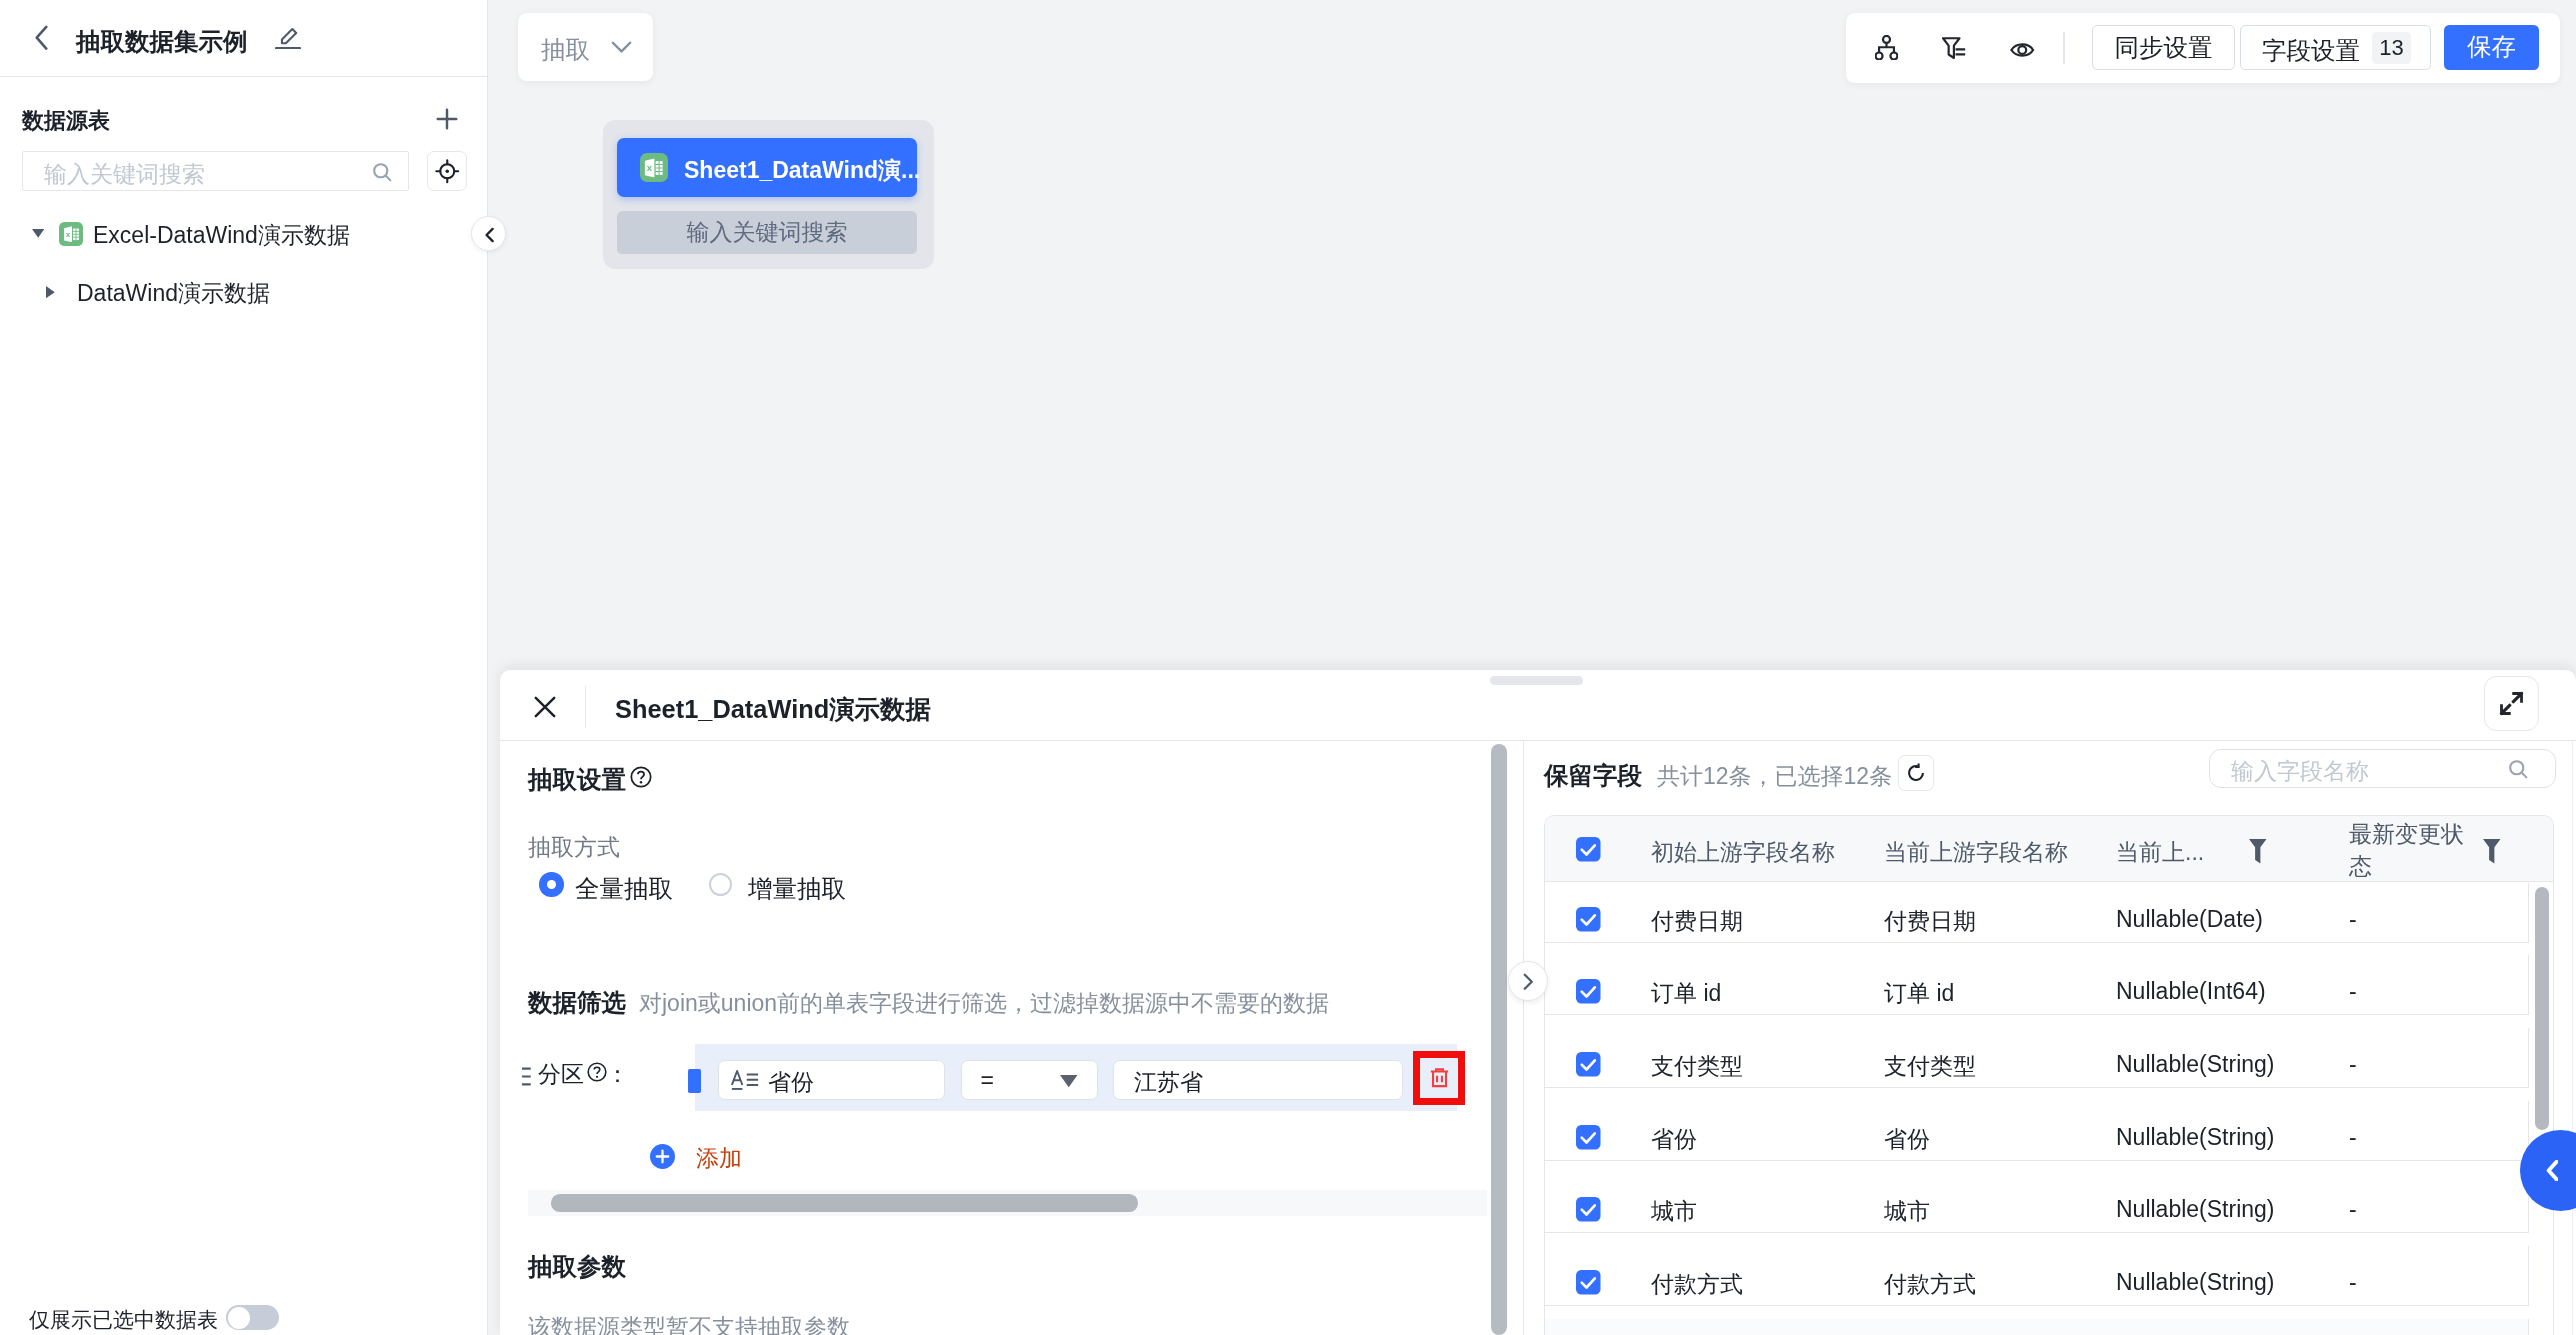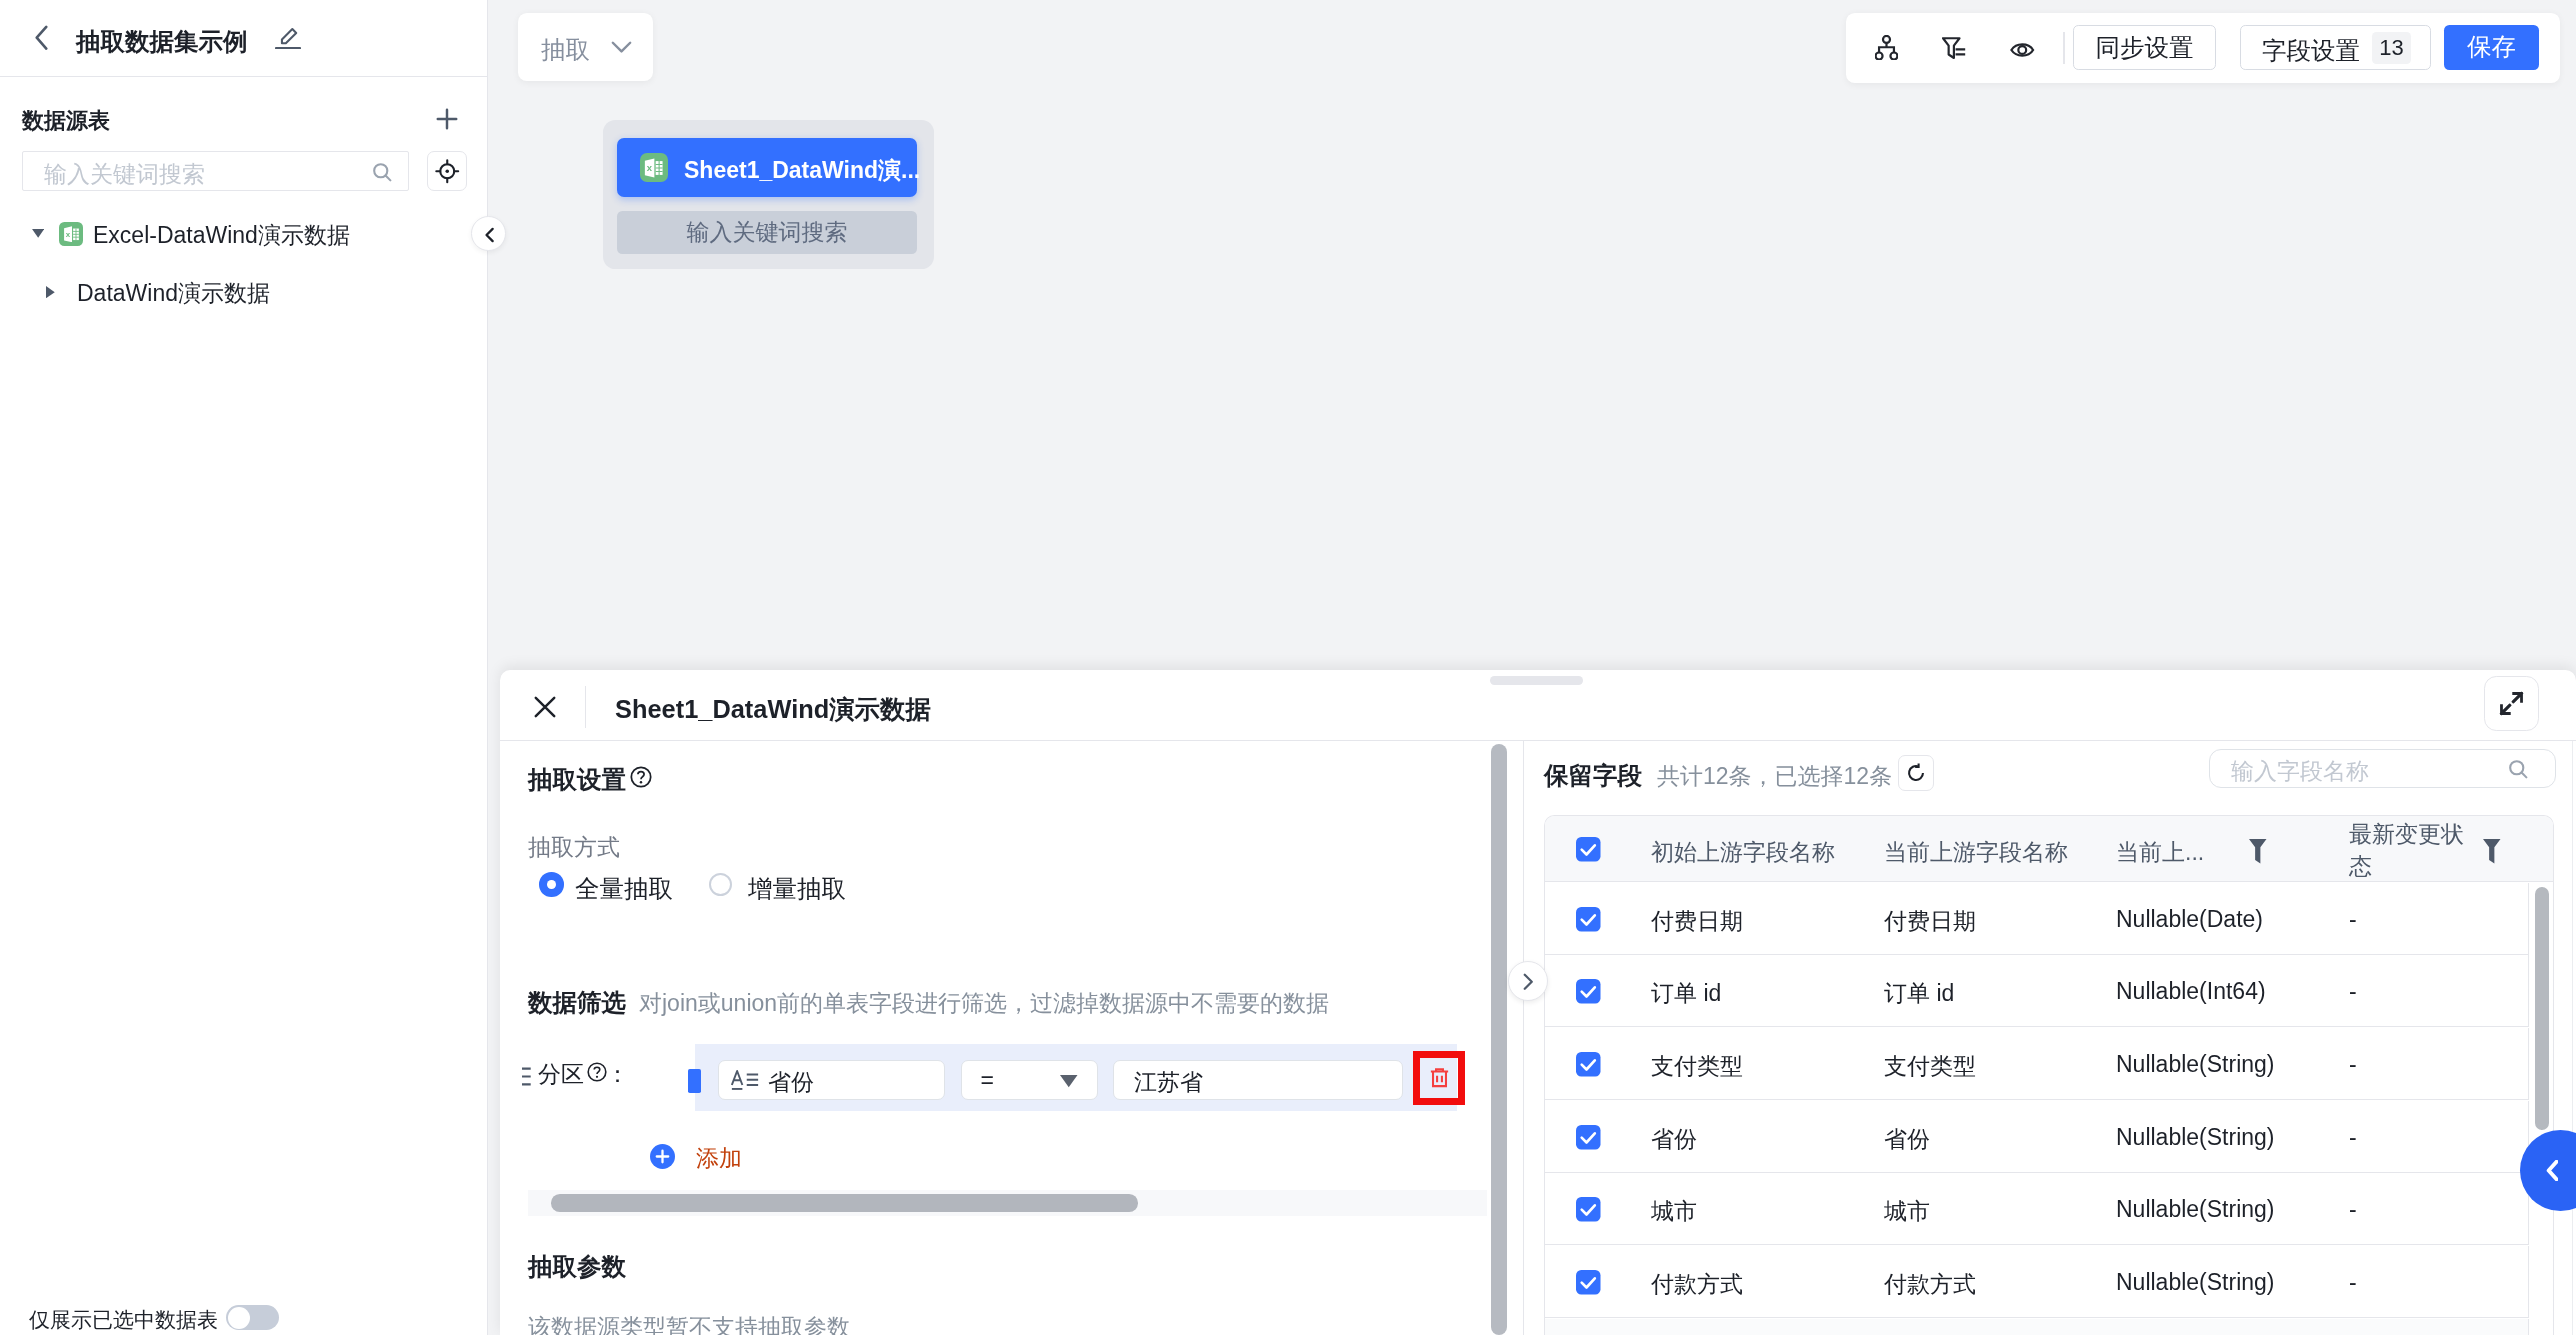--- a/index.html
+++ b/index.html
@@ -1,19 +1,19 @@
 <!DOCTYPE html>
 <html style="font-size:14px"><head>
 <meta charset="utf-8">
 <style>
   * { margin:0; padding:0; box-sizing:border-box; }
   html,body { width:2576px; height:1335px; overflow:hidden; }
   body { font-family:"Liberation Sans",sans-serif; background:#f2f3f5; color:#1d2129; position:relative; }
   .abs { position:absolute; }
-  .row { position:absolute; left:0; width:984px; height:72px; border-bottom:0.9px solid #e5e6eb; background:#fff; border-right:0.9px solid #e5e6eb; }
+  .row { position:absolute; left:0; width:984px; height:60px; border-bottom:0.9px solid #e5e6eb; background:#fff; border-right:0.9px solid #e5e6eb; }
   .row span { position:absolute; top:23px; font-size:23px; color:#1d2129; }
   .row svg, svg.cb { position:absolute; top:24px; }
   .hc { font-size:23px; color:#4e5969; }
 </style>
 </head>
 <body>
 
 <div class="abs" id="sidebar" style="left:0;top:0;width:488px;height:1335px;background:#fff;border-right:0.9px solid #e5e6eb;">
 
   <div class="abs" style="left:0;top:0;width:488px;height:77px;border-bottom:0.9px solid #e5e6eb;">
@@ -93,21 +93,21 @@
   </svg>
   <svg class="abs" style="left:96px;top:24px;" width="24.5" height="24" viewBox="0 0 28 27">
     <path d="M1.2 1.2 H20 L13.6 9.6 V23.8 L7.6 19.8 V9.6 Z" fill="none" stroke="#23262d" stroke-width="2.5" stroke-linejoin="round"></path>
     <path d="M15.5 14 H26.5 M15.5 19.6 H26.5" stroke="#23262d" stroke-width="2.5"></path>
   </svg>
   <svg class="abs" style="left:164px;top:27px;" width="24.5" height="20" viewBox="0 0 28 23">
     <path d="M1.5 11.5 C7 3 21 3 26.5 11.5 C21 20 7 20 1.5 11.5 Z" fill="none" stroke="#23262d" stroke-width="2.5"></path>
     <circle cx="14" cy="11.5" r="4.5" fill="none" stroke="#23262d" stroke-width="2.5"></circle>
   </svg>
   <div class="abs" style="left:217px;top:19px;width:1.8px;height:32px;background:#e5e6eb;"></div>
-  <div class="abs" style="left:227px;top:12.3px;width:143px;height:45px;border:0.9px solid #d8dce3;border-radius:5.3px;text-align:center;line-height:43px;font-size:24.5px;">同步设置</div>
+  <div class="abs" style="left:246px;top:12.3px;width:143px;height:45px;border:0.9px solid #d8dce3;border-radius:5.3px;text-align:center;line-height:43px;font-size:24.5px;">同步设置</div>
   <div class="abs" style="left:394px;top:12.3px;width:191px;height:45px;border:0.9px solid #d8dce3;border-radius:5.3px;">
     <div class="abs" style="left:21px;top:8px;font-size:24.5px;">字段设置</div>
     <div class="abs" style="left:131px;top:6.1px;width:39px;height:32px;background:#f2f3f5;border-radius:4.4px;text-align:center;line-height:32px;font-size:22px;">13</div>
   </div>
   <div class="abs" style="left:598px;top:12.3px;width:95px;height:45px;background:#3370ff;border-radius:5.3px;text-align:center;line-height:44px;font-size:24.5px;color:#fff;">保存</div>
 </div>
 
 <div class="abs" style="left:603px;top:120px;width:331px;height:149px;background:#e3e5ea;border-radius:12.3px;">
   <div class="abs" style="left:14px;top:18.4px;width:300px;height:59px;background:#3370ff;border-radius:7px;box-shadow:0 2.6px 7px rgba(51,112,255,.3);">
     <div class="abs" style="left:23px;top:15px;width:28px;height:29px;border-radius:7px;background:#6cbb80;">

